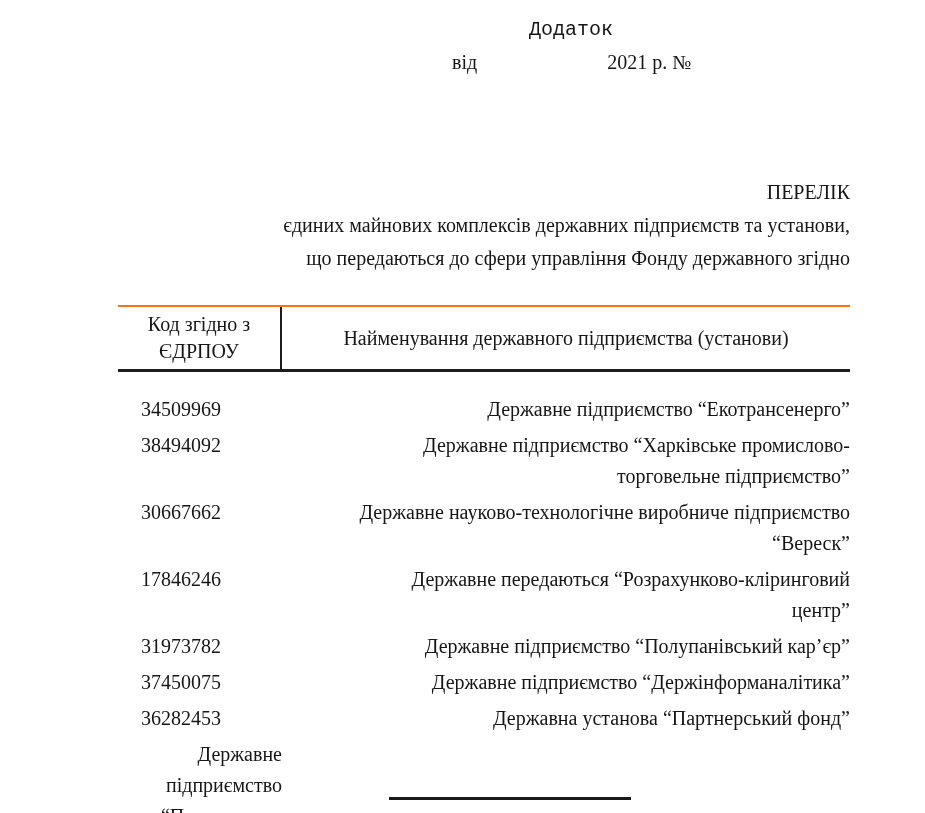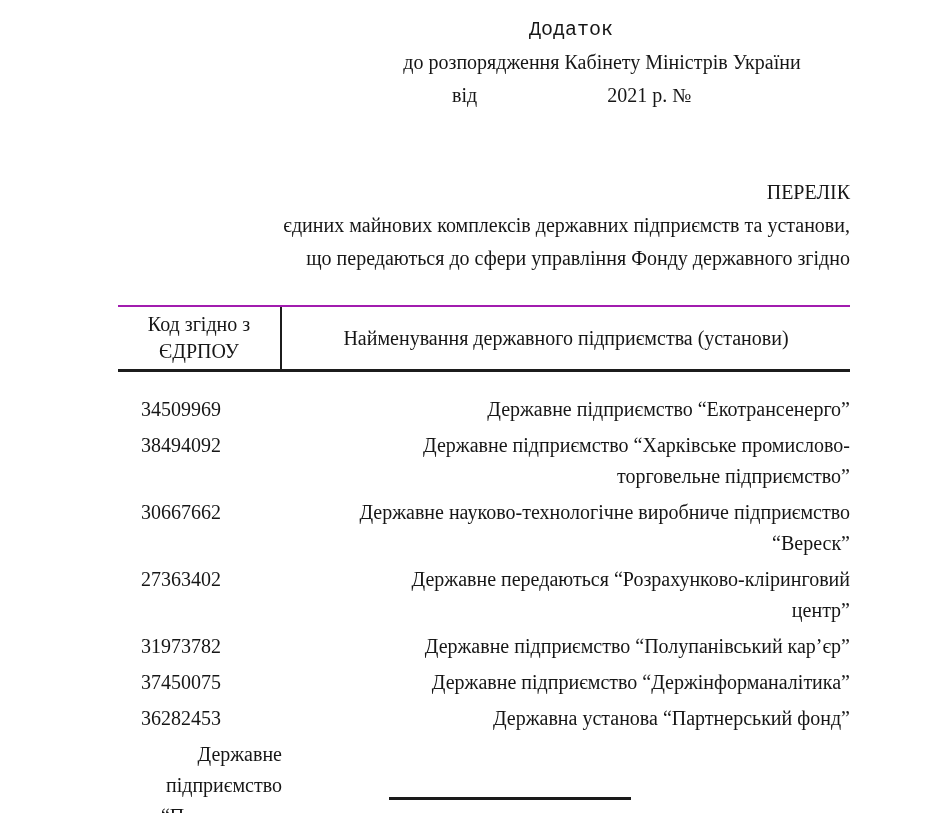--- a/index.html
+++ b/index.html
@@ -59,21 +59,21 @@
   .list-table {
     position: absolute;
     left: 118px;
     top: 305px;
     width: 732px;
     font-size: 20px;
   }
   .table-header {
     display: grid;
     grid-template-columns: 164px 1fr;
-    border-top: 2px solid #a21caf;
+    border-top: 2px solid #f97316;
     border-bottom: 3px solid #1c1c1c;
     min-height: 62px;
   }
   .table-header .th {
     display: flex;
     align-items: center;
     justify-content: center;
     text-align: center;
     line-height: 27px;
     padding: 4px 8px;
@@ -107,21 +107,20 @@
     width: 242px;
     height: 3px;
     background: #1a1a1a;
   }
 </style>
 </head>
 <body>
 
 <div class="appendix-block">
   <div class="appendix-line1">Додаток</div>
-  <div class="appendix-line2">до розпорядження Кабінету Міністрів України</div>
   <div class="appendix-line3">
     <span>від</span>
     <span class="year-part">2021 р. №</span>
   </div>
 </div>
 
 <div class="doc-title">
   <div>ПЕРЕЛІК</div>
   <div>єдиних майнових комплексів державних підприємств та установи,</div>
   <div>що передаються до сфери управління Фонду державного згідно</div>
@@ -144,21 +143,21 @@
 торговельне підприємство”</div>
   </div>
 
   <div class="table-row">
     <div class="cell-code">30667662</div>
     <div class="cell-name">Державне науково-технологічне виробниче підприємство
 “Вереск”</div>
   </div>
 
   <div class="table-row">
-    <div class="cell-code">27363402</div>
+    <div class="cell-code">17846246</div>
     <div class="cell-name">Державне передаються “Розрахунково-кліринговий
 центр”</div>
   </div>
 
   <div class="table-row">
     <div class="cell-code">31973782</div>
     <div class="cell-name">Державне підприємство “Полупанівський кар’єр”</div>
   </div>
 
   <div class="table-row">

